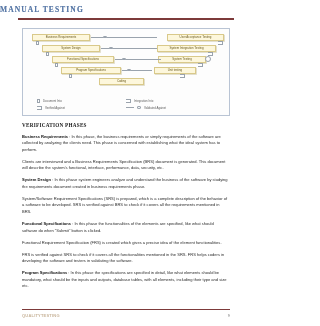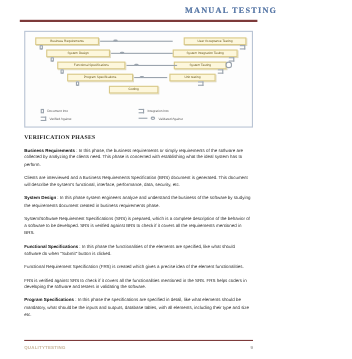--- a/index.html
+++ b/index.html
@@ -5,21 +5,21 @@
   * { box-sizing: border-box; margin: 0; padding: 0; }
   html, body {
     width: 252px; height: 326px;
     background: #ffffff;
     font-family: "Liberation Sans", sans-serif;
     overflow: hidden;
   }
   .page { position: relative; width: 252px; height: 326px; background:#fff; }
 
   
-  .title-wrap { padding-top: 5px; text-align: right; }
+  .title-wrap { padding-top: 5px; text-align: left; }
   .doc-title {
     font-family: "Liberation Serif", serif;
     font-weight: bold;
     font-size: 7.5px;
     letter-spacing: 1.1px;
     color: #5b7aa8;
     text-shadow: 0 0 .4px #8fa6c4;
   }
   .title-rule {
     margin: 4px 18px 0 18px;

